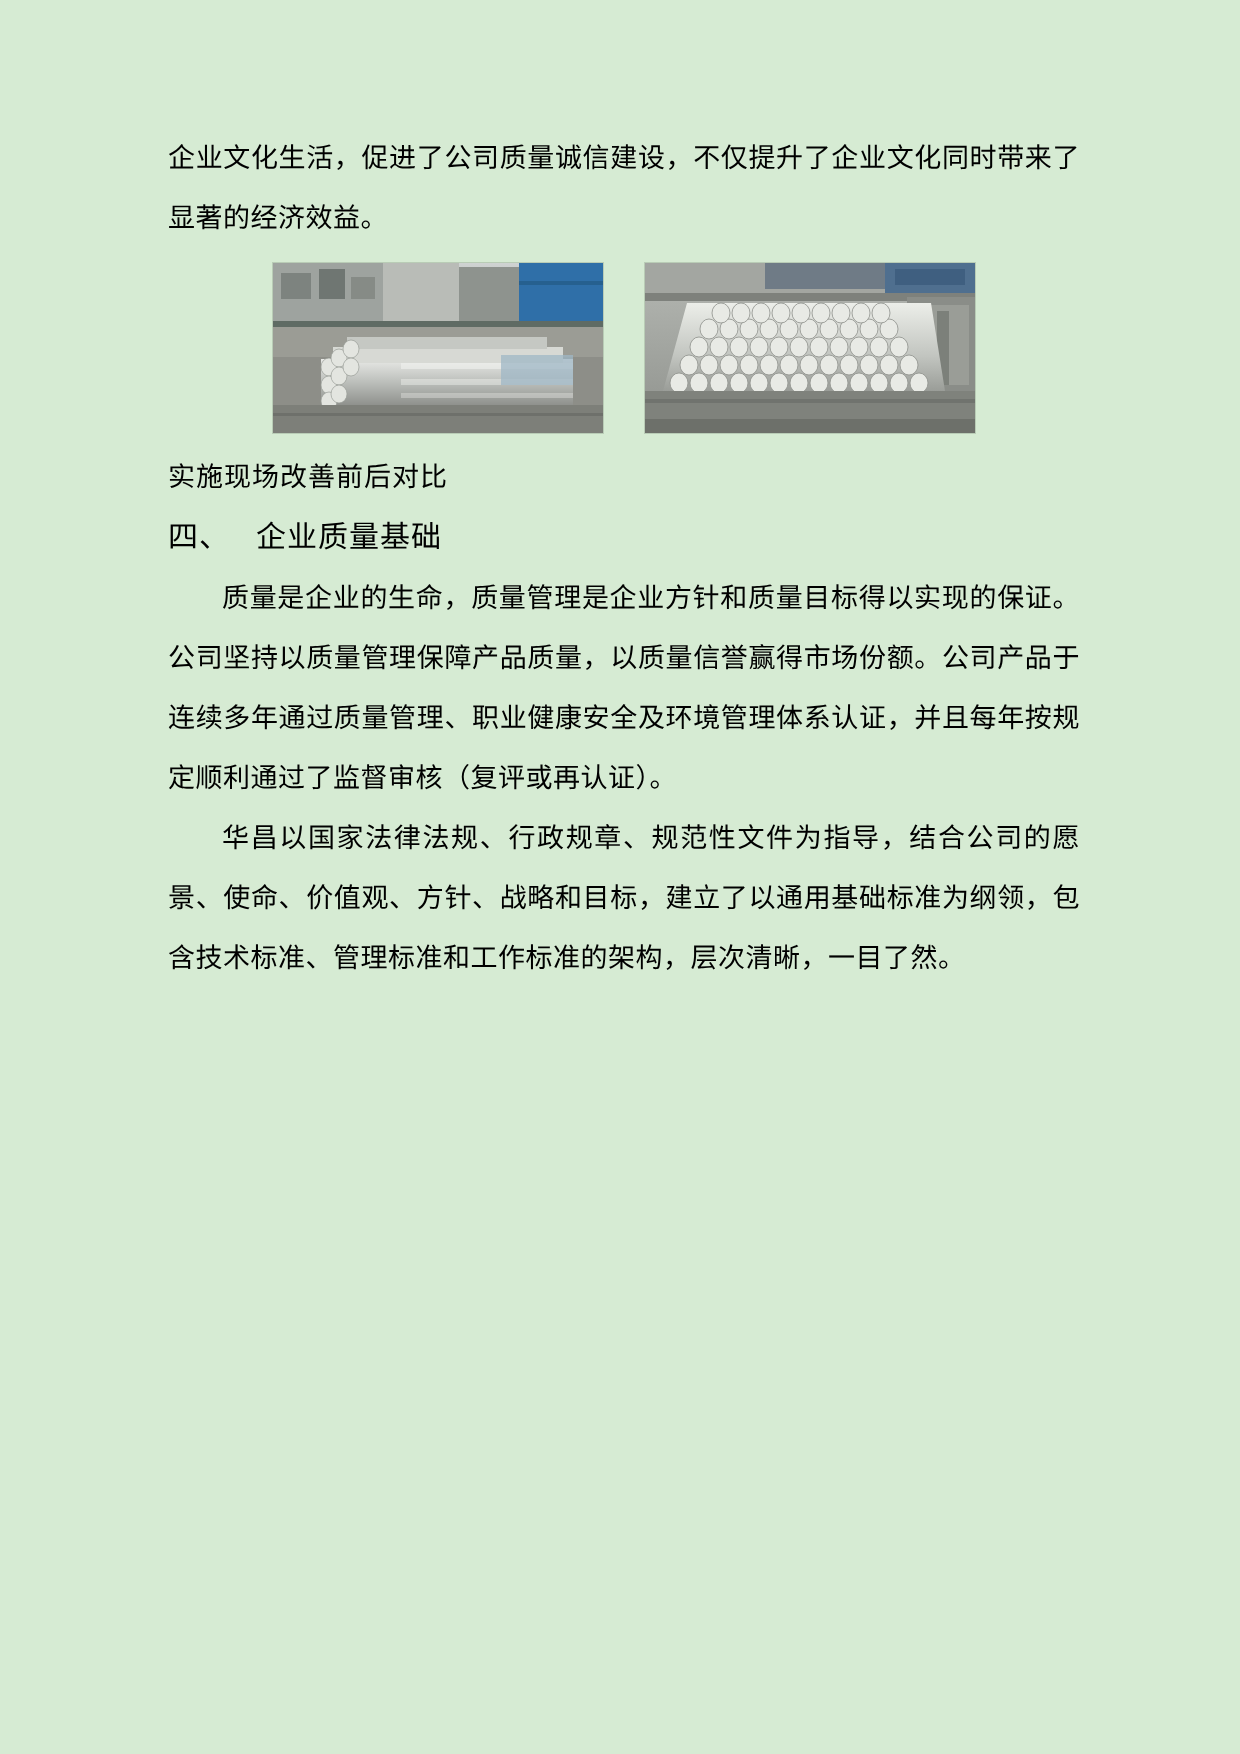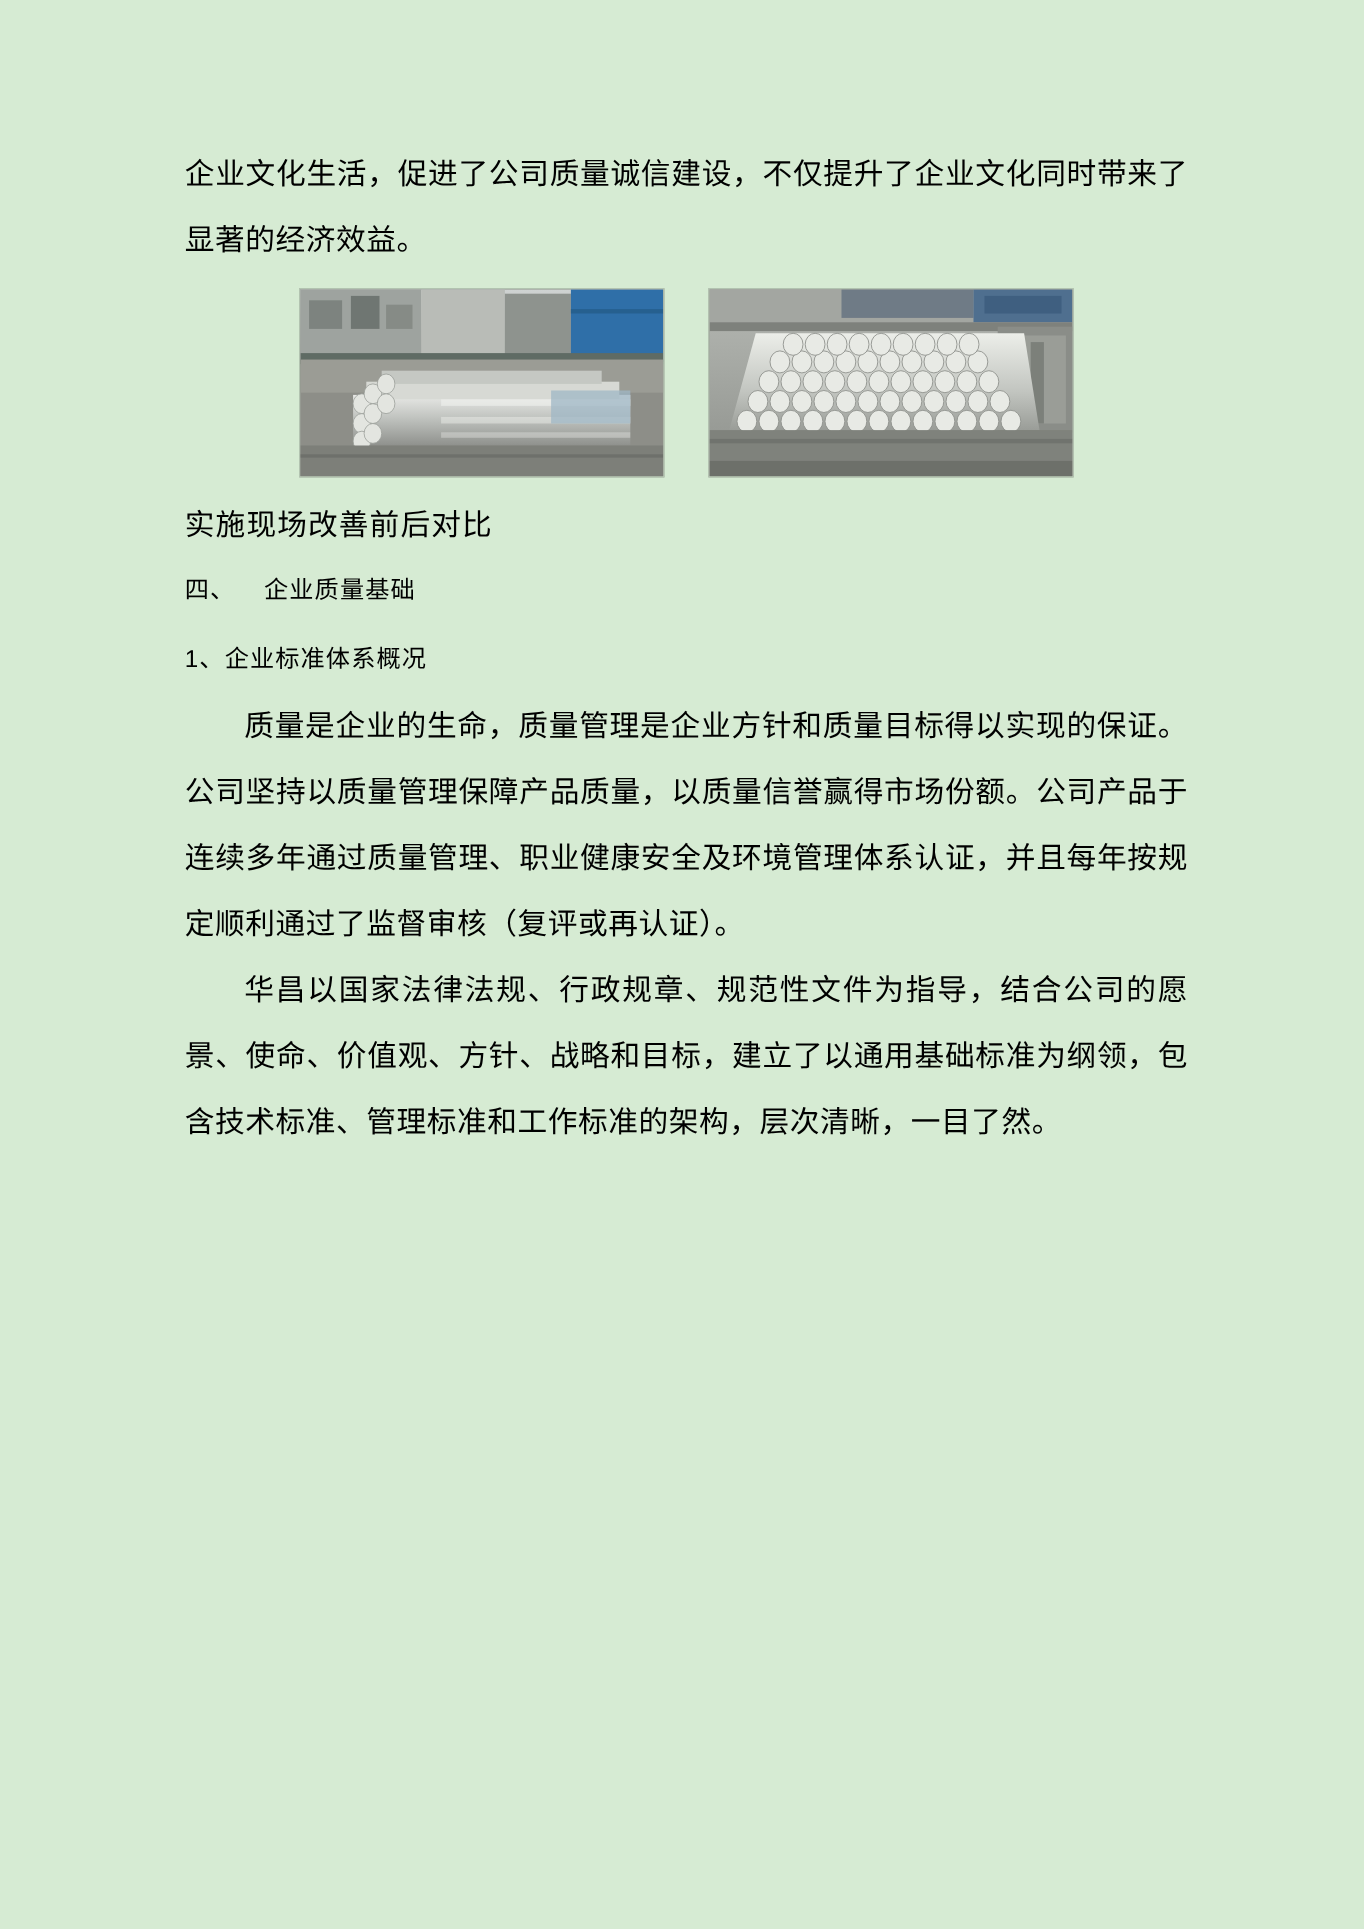--- a/index.html
+++ b/index.html
@@ -53,21 +53,21 @@
     height: 100%;
   }
   .figure-caption {
     font-size: 27px;
     line-height: 58px;
     margin-top: 14px;
     font-family: "Liberation Sans", "DejaVu Sans", sans-serif;
     letter-spacing: 1px;
   }
   .heading {
-    font-size: 22px;
+    font-size: 30px;
     line-height: 62px;
     margin: 0;
     font-family: "Liberation Sans", "DejaVu Sans", sans-serif;
     font-weight: normal;
     letter-spacing: 1px;
   }
   .heading .num-gap {
     display: inline-block;
     width: 26px;
   }
@@ -221,19 +221,18 @@
 
   </div>
 
   <div class="figure-caption">实施现场改善前后对比</div>
 
 
   <h2 class="heading">
     <span>四、</span><span class="num-gap"></span><span>企业质量基础</span>
   </h2>
 
-  <h3 class="heading">1、企业标准体系概况</h3>
 
   <p class="para para-indent">质量是企业的生命，质量管理是企业方针和质量目标得以实现的保证。公司坚持以质量管理保障产品质量，以质量信誉赢得市场份额。公司产品于连续多年通过质量管理、职业健康安全及环境管理体系认证，并且每年按规定顺利通过了监督审核（复评或再认证）。</p>
 
   <p class="para para-indent">华昌以国家法律法规、行政规章、规范性文件为指导，结合公司的愿景、使命、价值观、方针、战略和目标，建立了以通用基础标准为纲领，包含技术标准、管理标准和工作标准的架构，层次清晰，一目了然。</p>
 
 </div>
 
 </body></html>

